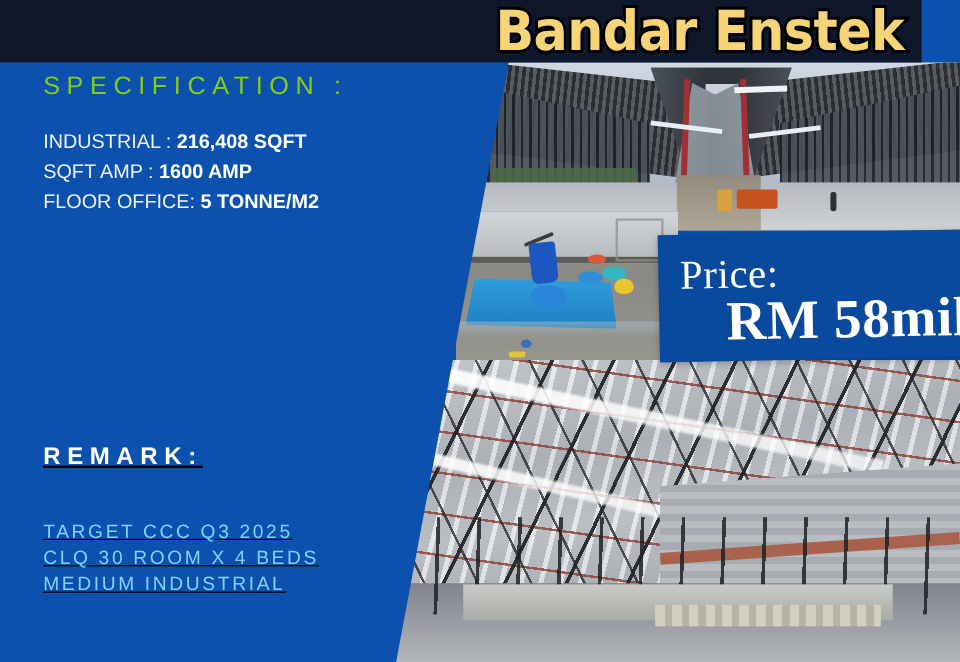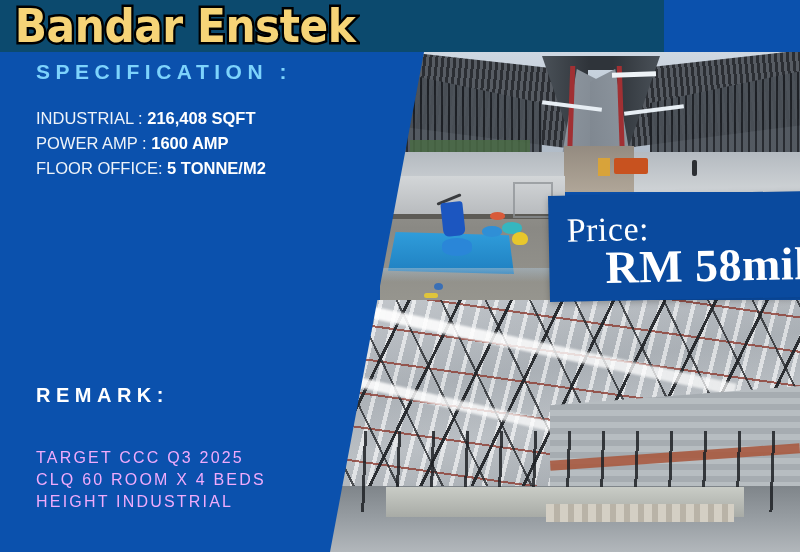--- a/index.html
+++ b/index.html
@@ -178,57 +178,57 @@
 
   
   .blue-wedge {
     position:absolute; left:0; top:0; width:800px; height:552px;
     background:#0b51ad;
     clip-path:polygon(0 0, 424px 0, 424px 52px, 330px 552px, 0 552px);
   }
 
   
   .header {
-    position:absolute; left:0; top:0; width:664px; height:52px;
-    background:#0c4a6e;
-    display:flex; align-items:center; justify-content:flex-start;
+    position:absolute; left:0; top:0; width:768px; height:52px;
+    background:#0f172a;
+    display:flex; align-items:center; justify-content:flex-end;
   }
   .title {
     font-family:"DejaVu Sans", sans-serif;
     font-weight:bold;
     font-size:46px;
     line-height:46px;
     letter-spacing:-0.5px;
     color:#f6d477;
     transform:scaleX(.92);
     -webkit-text-stroke:5px #000;
     paint-order:stroke fill;
     white-space:nowrap;
   }
 
   
   .spec-block { position:absolute; left:36px; top:60px; width:300px; }
   .spec-heading {
-    color:#7dd3fc; font-size:21px; font-weight:bold;
+    color:#84cc16; font-size:21px; font-weight:normal;
     letter-spacing:5.5px; margin-bottom:22px;
   }
   .spec-line {
     color:#eef3f9; font-size:16.5px; line-height:25px;
     white-space:nowrap;
   }
   .spec-line .v { font-weight:bold; color:#ffffff; }
   .spec-line.all-bold { font-weight:bold; color:#ffffff; }
 
-  .remark-block { position:absolute; left:36px; top:384px; width:300px; }
+  .remark-block { position:absolute; left:36px; top:370px; width:300px;text-decoration:underline; }
   .remark-heading {
     color:#ffffff; font-size:20px; font-weight:bold;
     letter-spacing:5.5px; margin-bottom:40px;
   }
   .remark-line {
-    color:#f0abfc; font-size:16px; line-height:22px;
+    color:#7dd3fc; font-size:16px; line-height:22px;
     letter-spacing:2.2px; white-space:nowrap;
   }
 
   
   .price-box {
     position:absolute; left:548px; top:196px; width:270px; height:106px;
     background:#0a4a9e;
     transform:rotate(-1.1deg);
     transform-origin:left top;
     box-shadow:0 2px 6px rgba(0,0,0,.25);
@@ -322,33 +322,33 @@
 
 
     <div class="spec-line">
       <span>INDUSTRIAL : </span><span class="v">216,408 SQFT</span>
     </div>
 
 
 
 
     <div class="spec-line">
-      <span>POWER AMP : </span><span class="v">1600 AMP</span>
+      <span>SQFT AMP : </span><span class="v">1600 AMP</span>
     </div>
 
     <div class="spec-line">
       <span>FLOOR OFFICE: </span><span class="v">5 TONNE/M2</span>
     </div>
   </div>
 
   <div class="remark-block">
     <div class="remark-heading">REMARK:</div>
     <div class="remark-line">TARGET CCC Q3 2025</div>
-    <div class="remark-line">CLQ 60 ROOM X 4 BEDS</div>
-    <div class="remark-line">HEIGHT INDUSTRIAL</div>
+    <div class="remark-line">CLQ 30 ROOM X 4 BEDS</div>
+    <div class="remark-line">MEDIUM INDUSTRIAL</div>
   </div>
 
   <div class="price-box">
     <div class="price-label">Price:</div>
     <div class="price-value">RM 58mil</div>
   </div>
 
 </div>
 
 </body></html>

